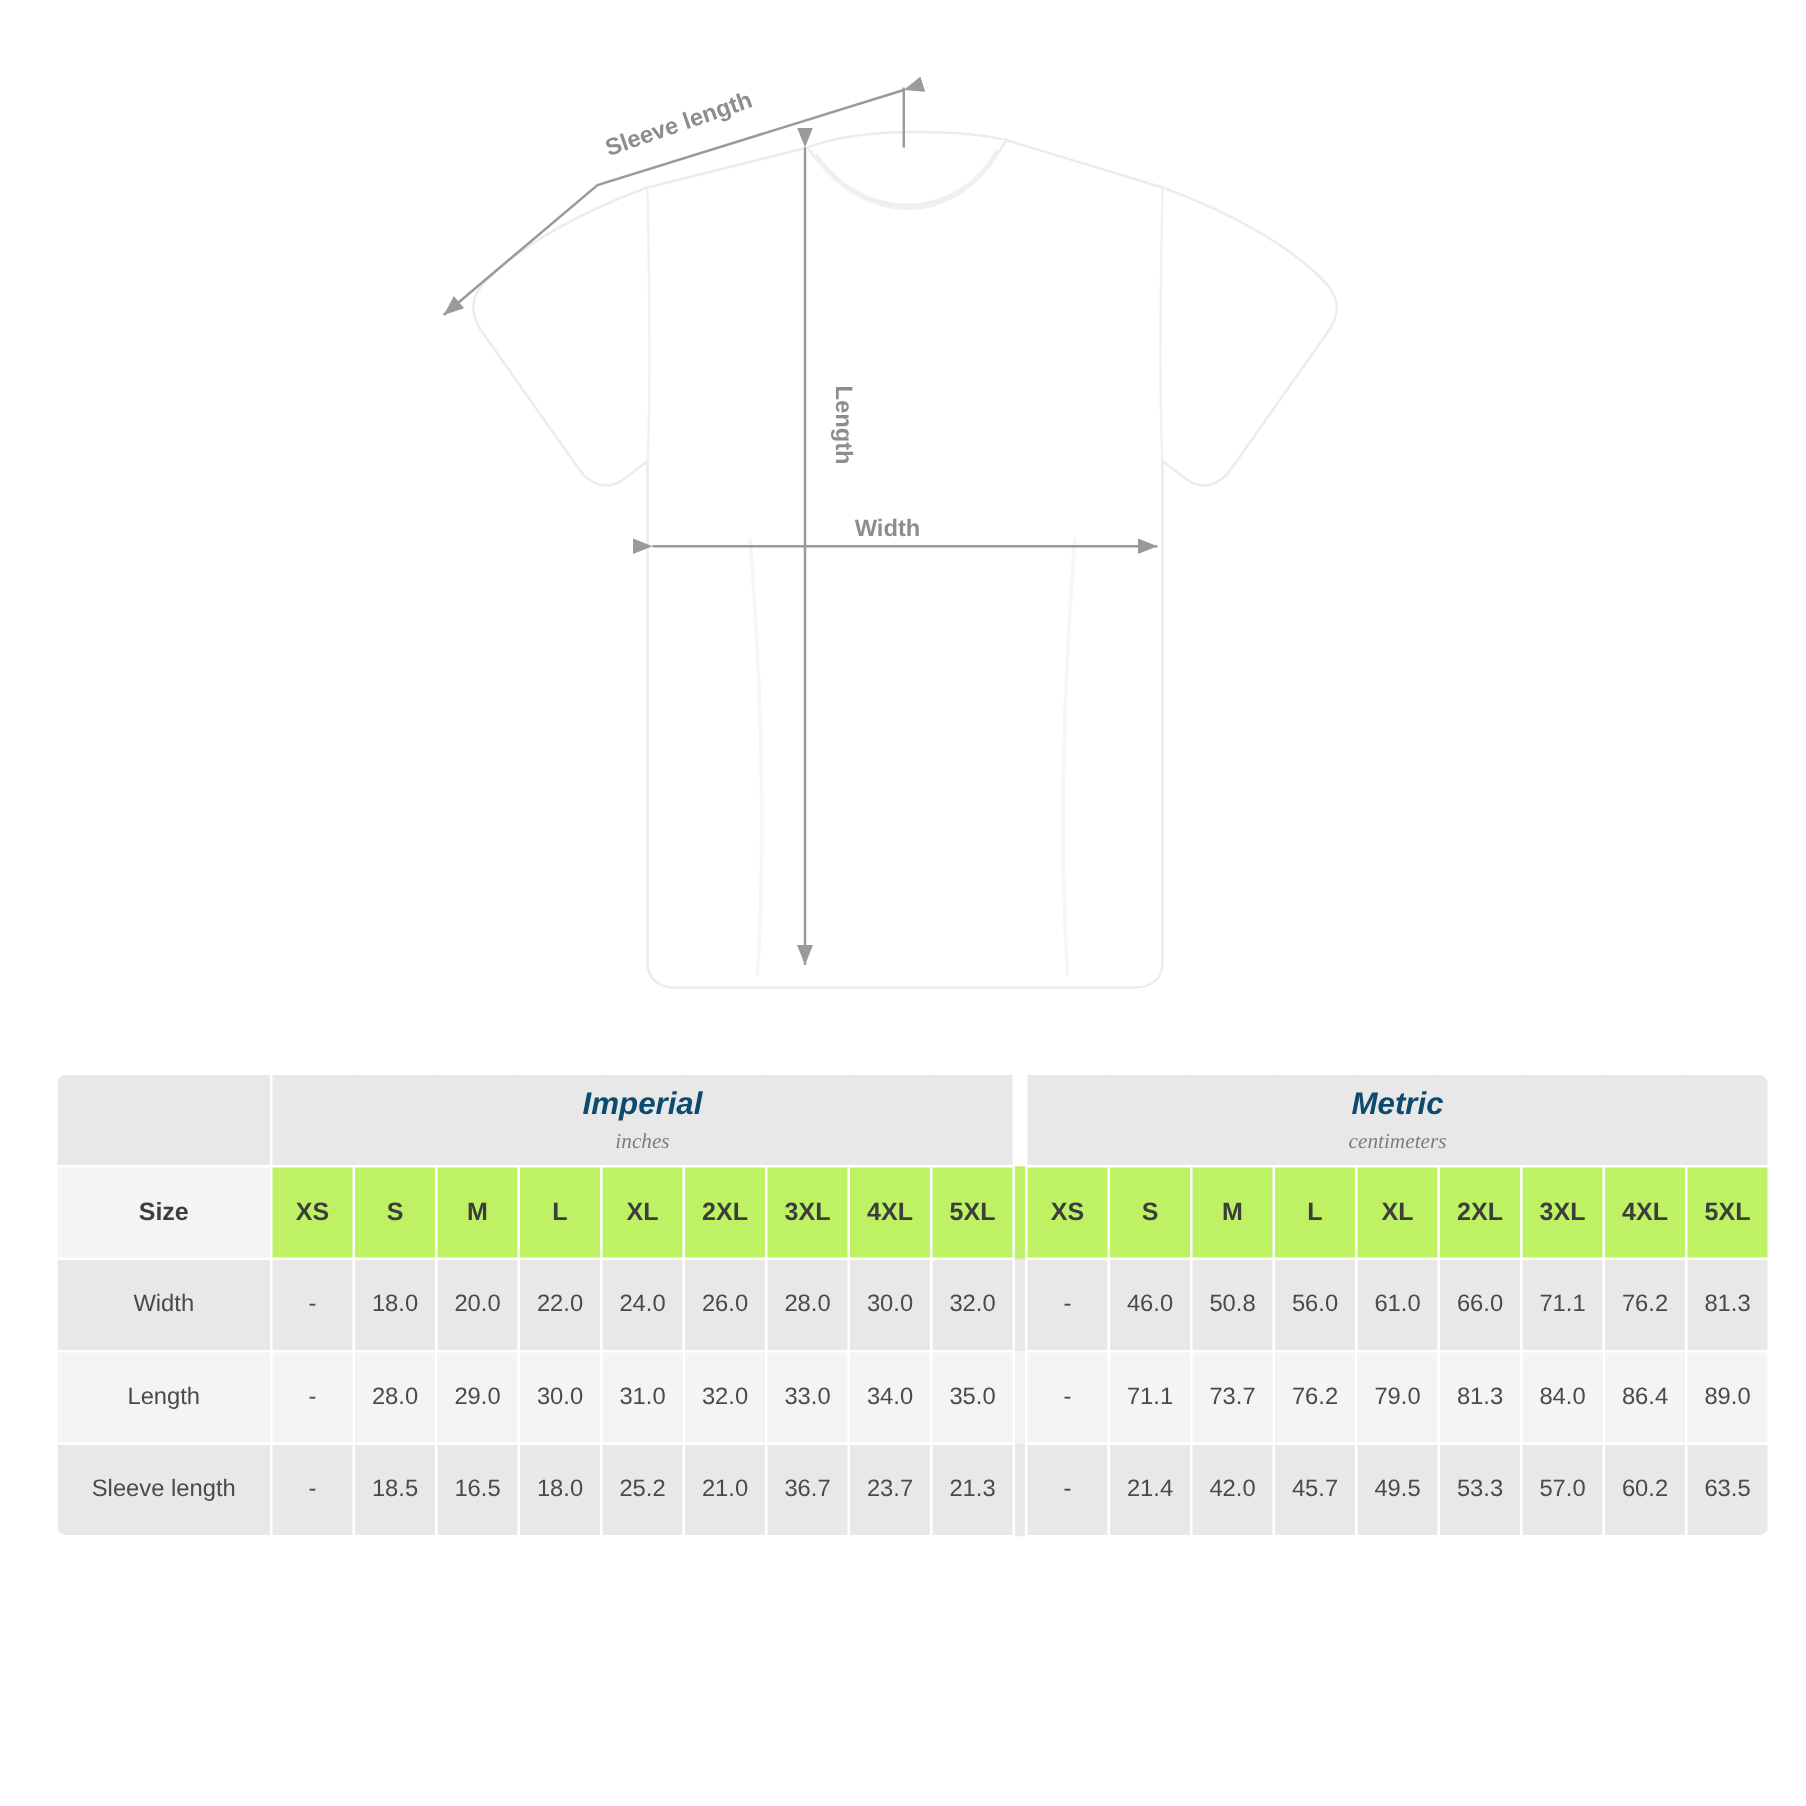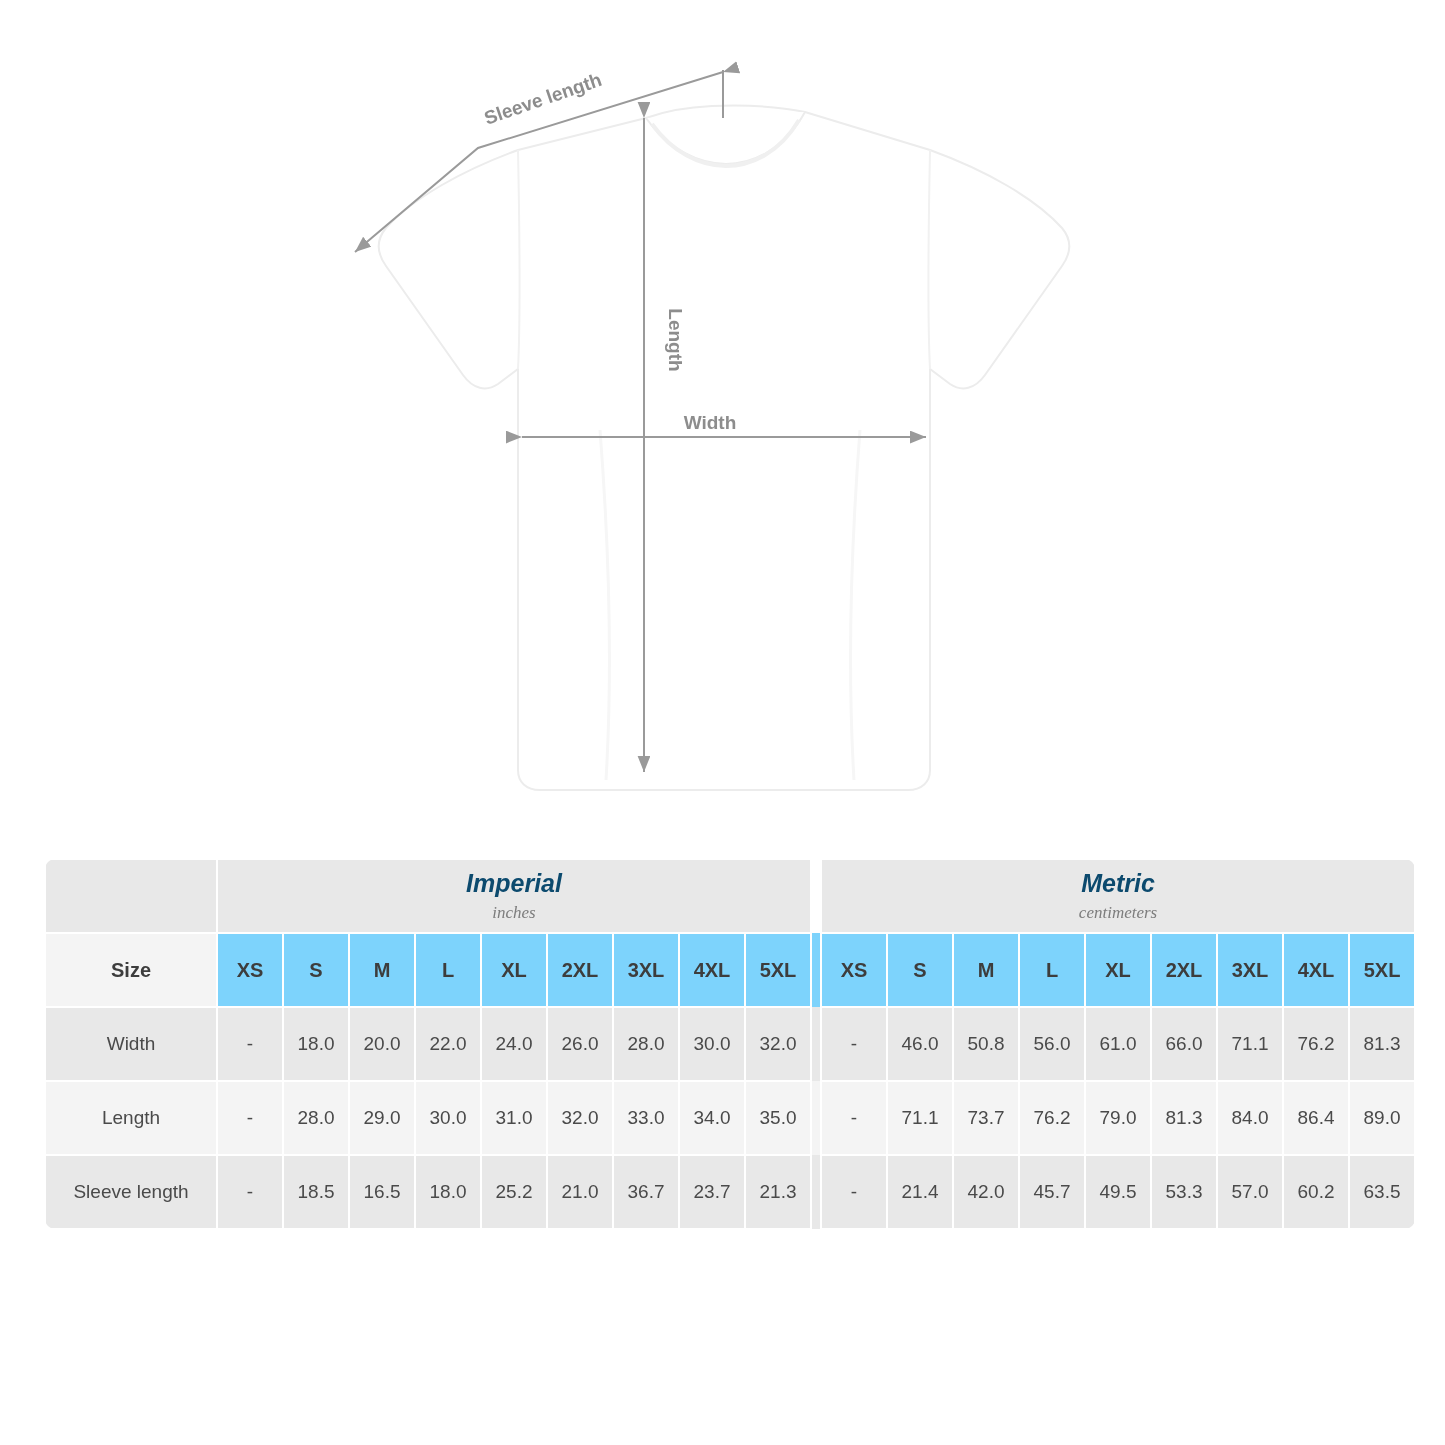--- a/index.html
+++ b/index.html
@@ -85,21 +85,21 @@
     color: #7d7d7d;
     margin-top: 6px;
     font-family: Liberation Serif, serif;
   }
   .spacer-col {
     background: #ffffff;
     border: none !important;
     width: 10px;
   }
   tr.header-row td {
-    background: #7dd3fc;
+    background: #bef264;
     font-size: 20px;
     font-weight: bold;
     color: #3d3d3d;
   }
   tr.header-row td.rowlabel {
     background: #f4f4f4;
   }
   tr.data-row.odd td { background: #e8e8e8; }
   tr.data-row.even td { background: #f4f4f4; }
   td.rowlabel {

